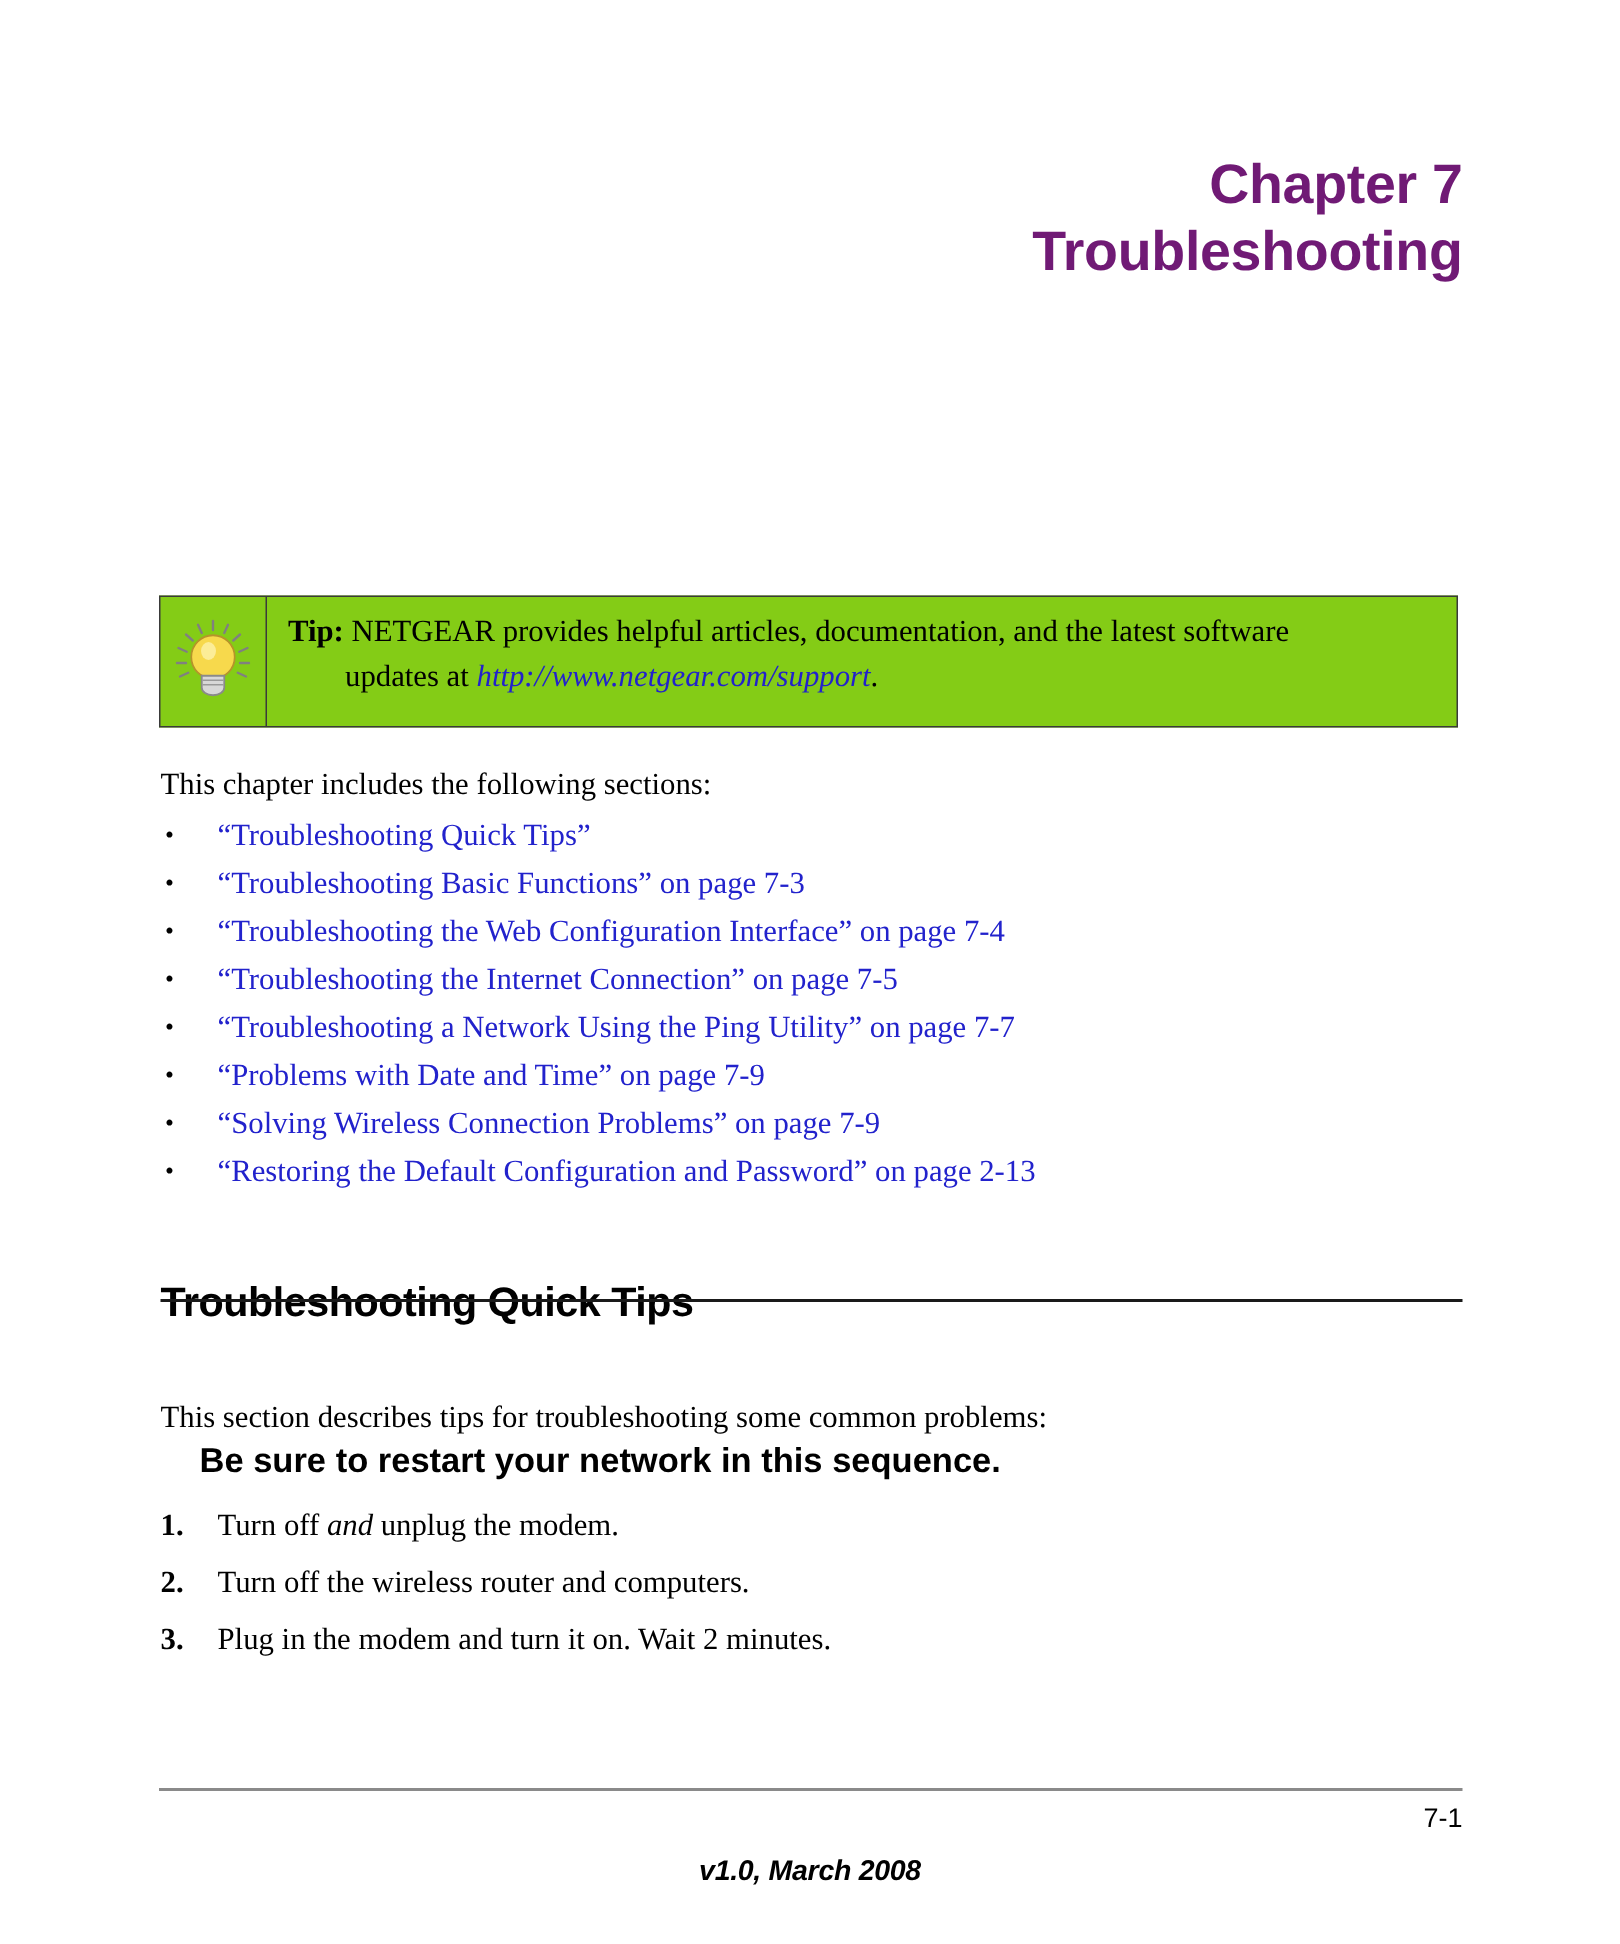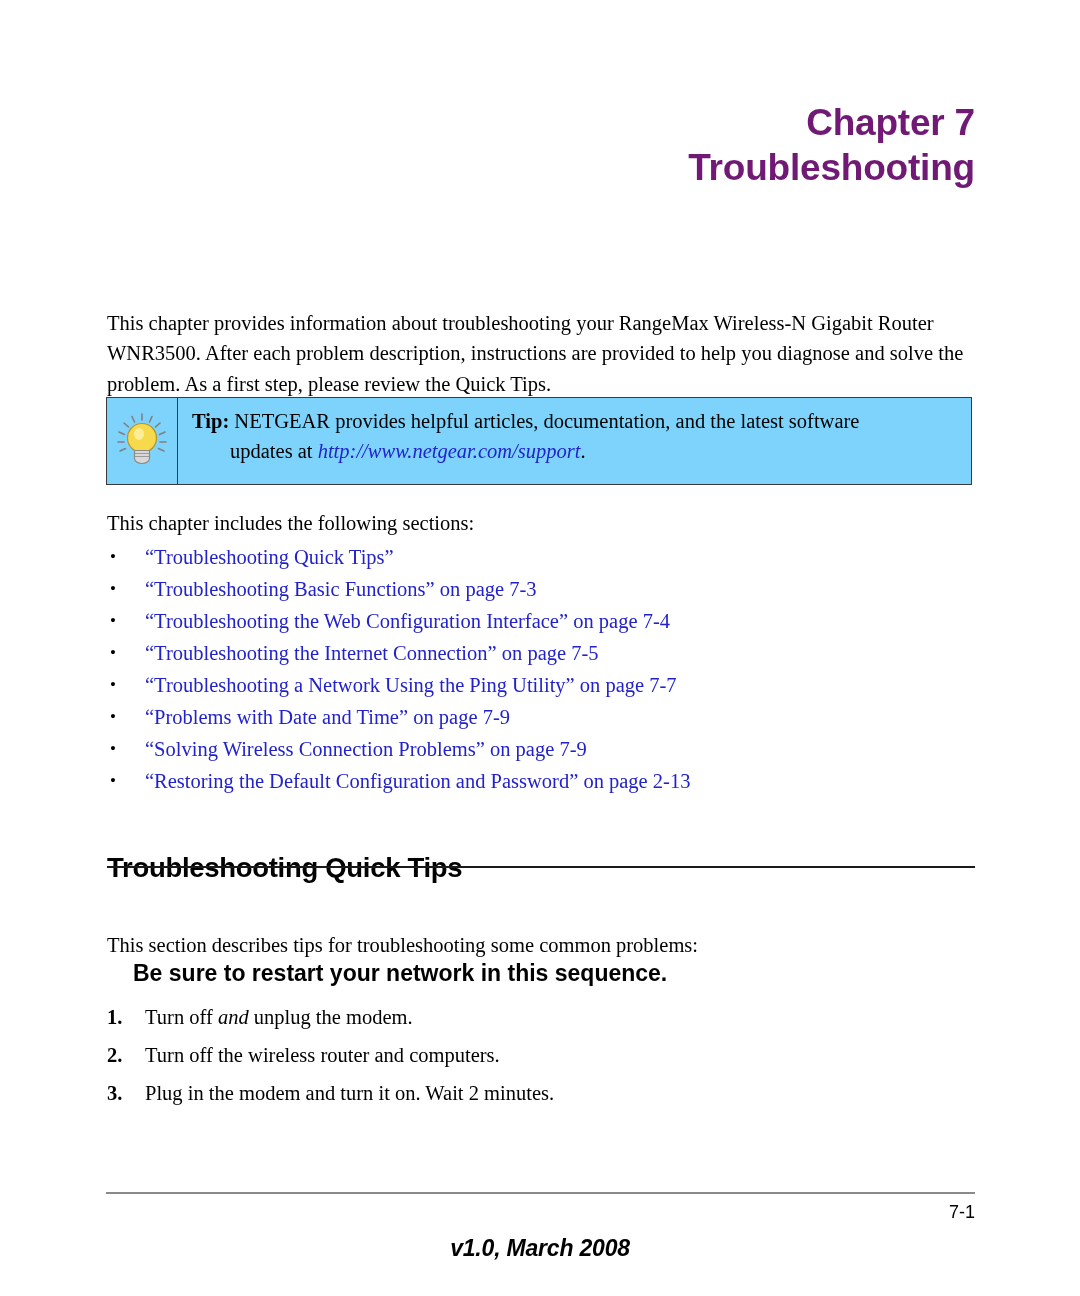--- a/index.html
+++ b/index.html
@@ -47,21 +47,21 @@
 
   
   .tip-box {
     position: absolute;
     left: 106px;
     top: 397px;
     width: 866px;
     height: 88px;
     border: 1.5px solid #3a3a3a;
     box-sizing: border-box;
-    background: #7dd3fc;
+    background: #84cc16;
     display: flex;
     align-items: stretch;
   }
   .tip-icon-cell {
     width: 71px;
     border-right: 1.5px solid #3a3a3a;
     box-sizing: border-box;
     display: flex;
     align-items: center;
     justify-content: center;
@@ -195,36 +195,35 @@
   }
   .footer-version {
     position: absolute;
     left: 0;
     top: 1237px;
     width: 1080px;
     text-align: center;
     font-family: "Liberation Sans", "DejaVu Sans", sans-serif;
     font-style: italic;
     font-weight: bold;
-    font-size: 23px;
+    font-size: 19px;
     line-height: 22px;
     letter-spacing: -0.2px;
   }
 </style>
 </head>
 <body>
 
 <div class="page">
 
   <div class="chapter-title">
     <span class="line1">Chapter 7</span>
     <span class="line2">Troubleshooting</span>
   </div>
 
-  <p class="intro-paragraph">This chapter provides information about troubleshooting your RangeMax Wireless-N Gigabit Router WNR3500. After each problem description, instructions are provided to help you diagnose and solve the problem. As a first step, please review the Quick Tips.</p>
 
   <div class="tip-box">
     <div class="tip-icon-cell">
       <svg width="54" height="58" viewBox="0 0 54 58">
         <g stroke="#808080" stroke-width="1.6" stroke-linecap="round">
           <line x1="27" y1="2" x2="27" y2="8"></line>
           <line x1="17" y1="4.5" x2="19.5" y2="10"></line>
           <line x1="37" y1="4.5" x2="34.5" y2="10"></line>
           <line x1="9" y1="11" x2="13.5" y2="15"></line>
           <line x1="45" y1="11" x2="40.5" y2="15"></line>

